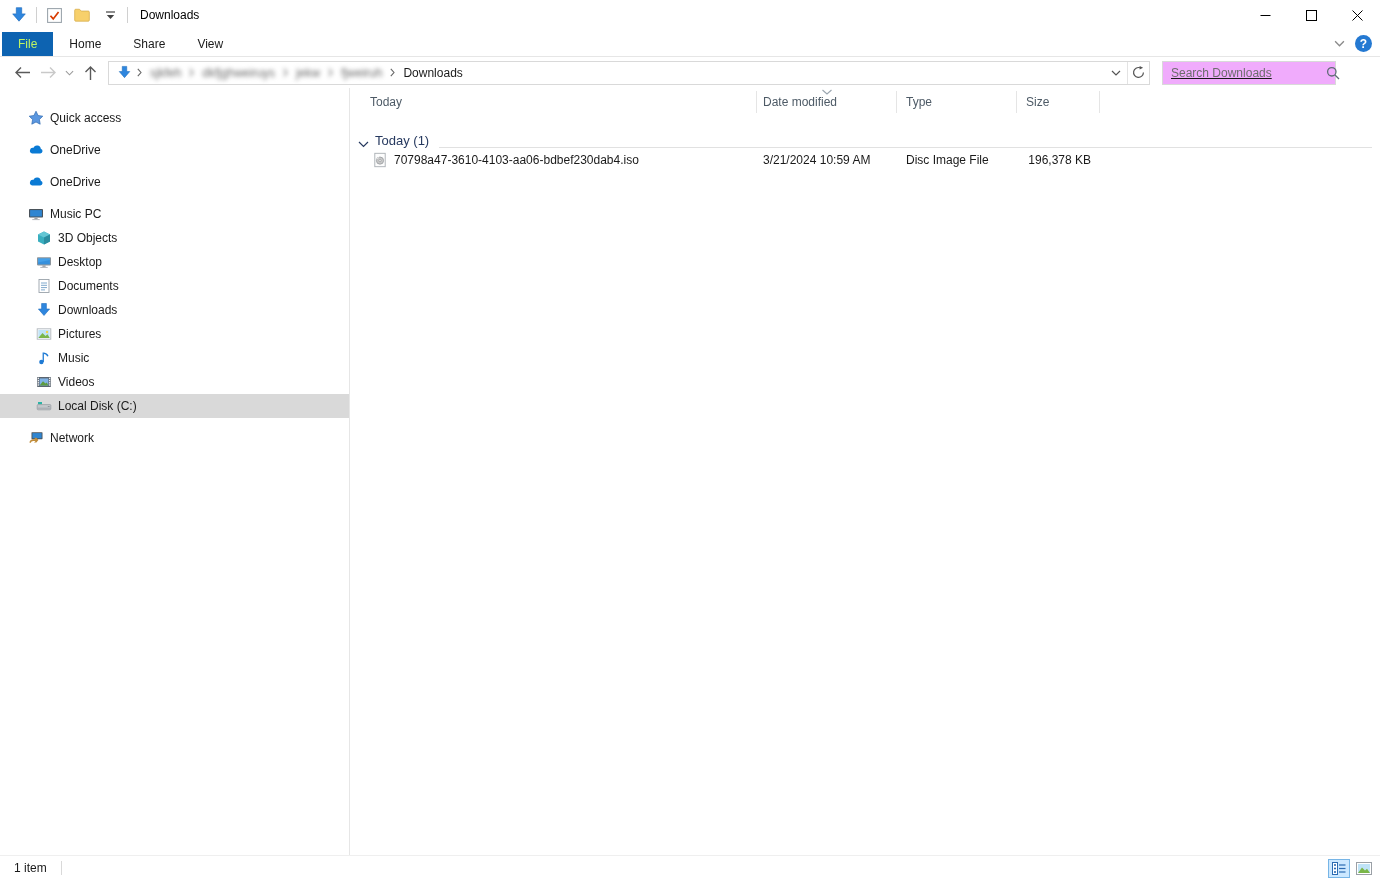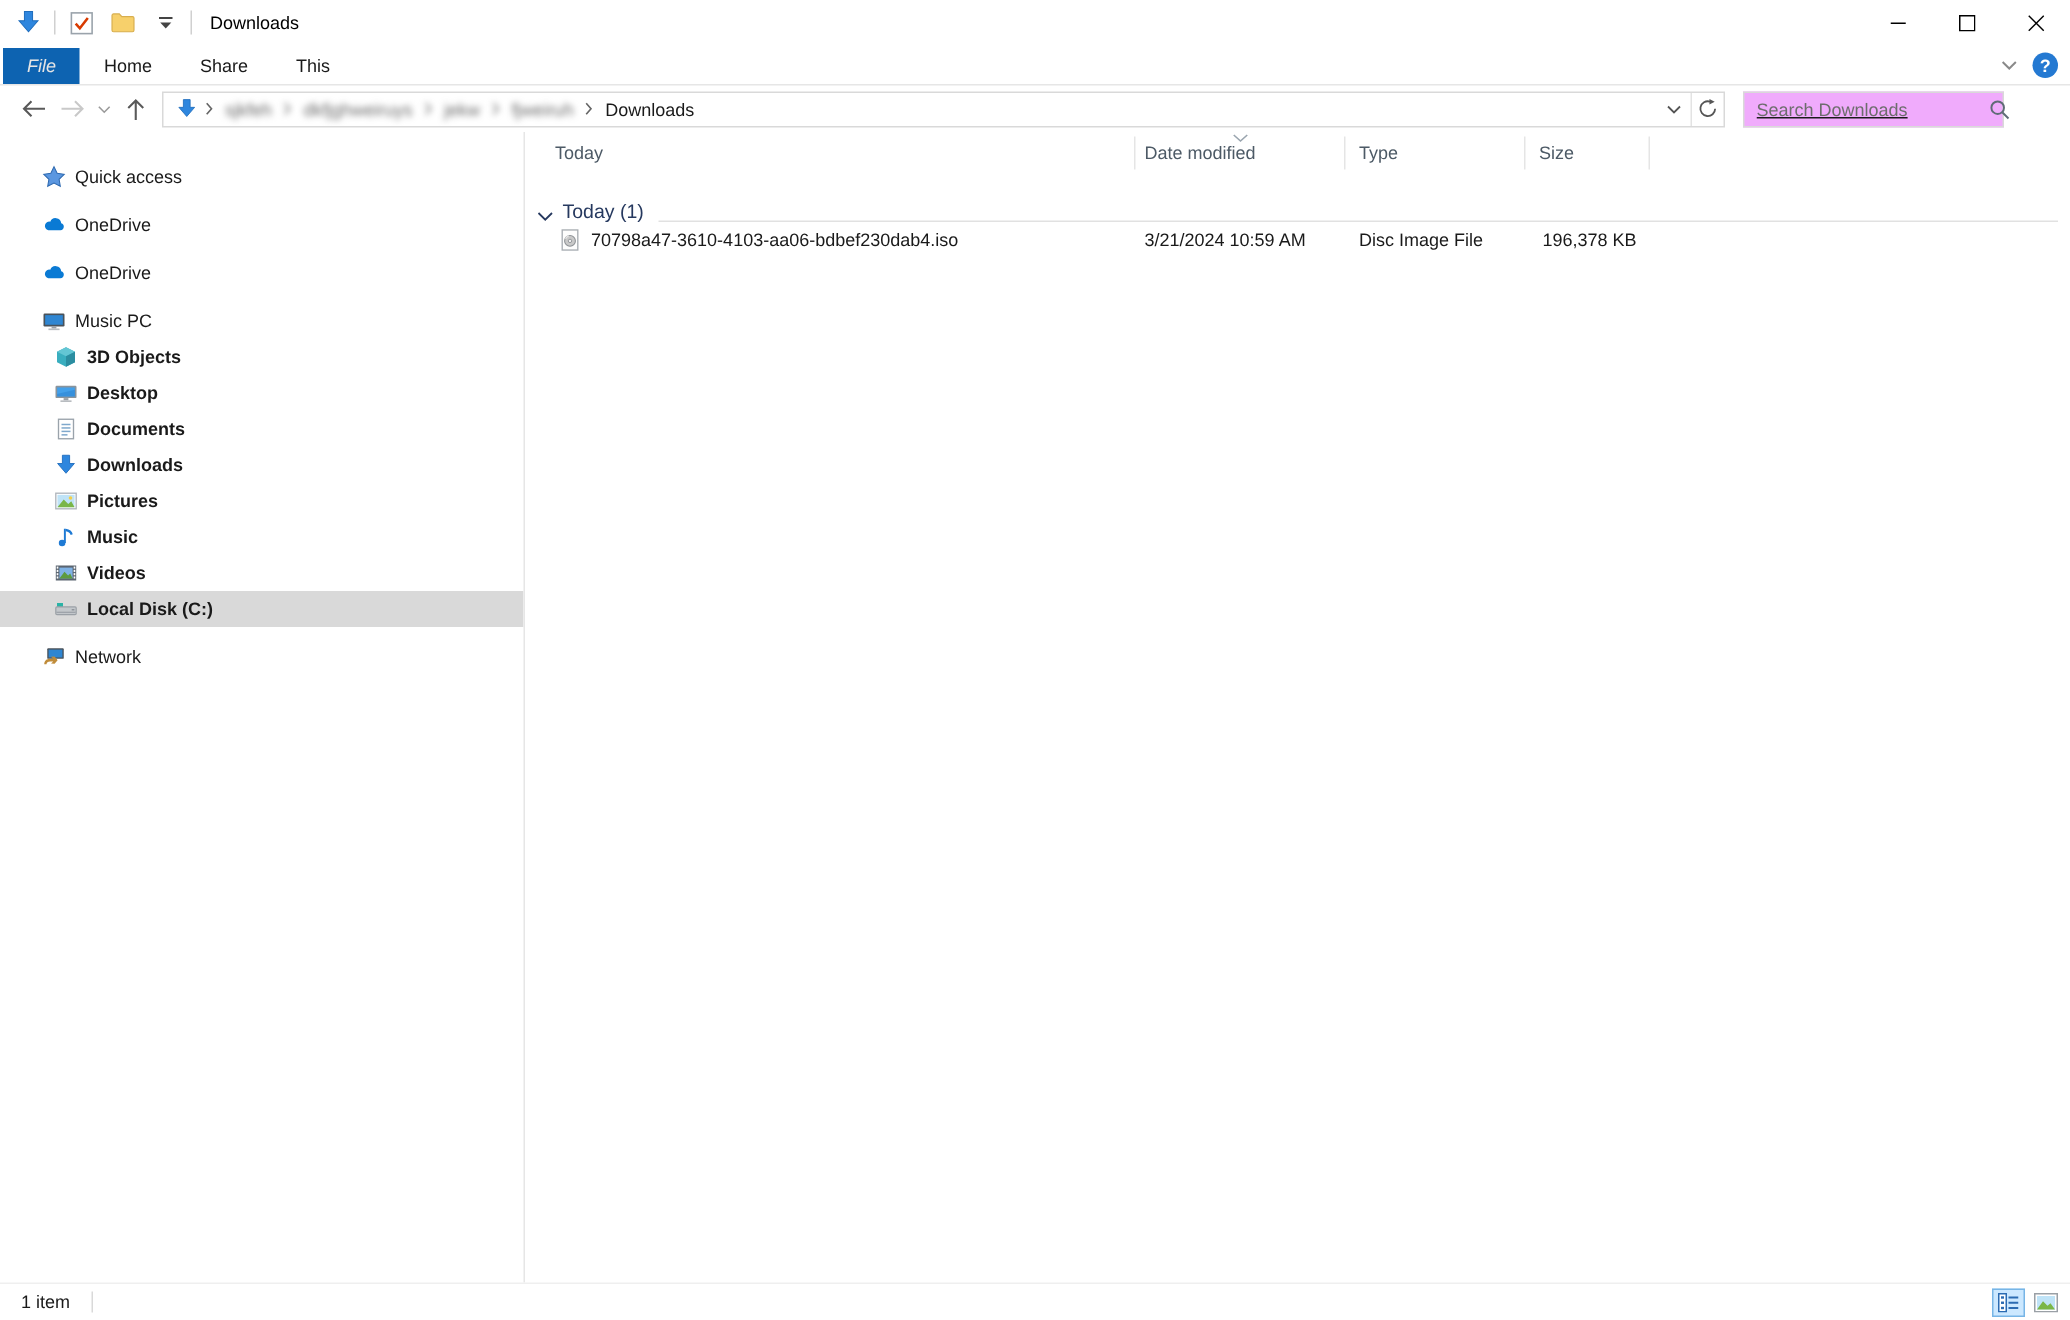--- a/index.html
+++ b/index.html
@@ -17,21 +17,21 @@
   .qat-btn { display: flex; align-items: center; justify-content: center; width: 22px; height: 22px; }
   .tb-sep { width: 1px; height: 16px; background: #d0d0d0; }
   .win-title { margin-left: 6px; font-size: 12px; color: #000; }
   .win-controls { position: absolute; right: 0; top: 0; height: 30px; display: flex; }
   .win-btn { width: 46px; height: 30px; display: flex; align-items: center; justify-content: center; }
 
   
   .ribbon-row { height: 27px; display: flex; align-items: flex-end; border-bottom: 1px solid #e6e6e6; position: relative; }
   .ribbon-tabs { display: flex; height: 24px; margin-left: 2px; }
   .ribbon-tab { padding: 0 16px; display: flex; align-items: center; font-size: 12px; color: #1a1a1a; cursor: default; }
-  .ribbon-tab.active { background: var(--accent); color: #e5e5e5; font-style: italic; }
+  .ribbon-tab.active { background: var(--accent); color: #bef264; }
   .ribbon-right { position: absolute; right: 8px; bottom: 4px; display: flex; align-items: center; gap: 10px; }
   .help-circle { width: 17px; height: 17px; border-radius: 50%; background: #2479d2; color: #fff;
     font-size: 12px; font-weight: bold; display: flex; align-items: center; justify-content: center; }
 
   
   .nav-row { height: 31px; display: flex; align-items: center; padding: 0 8px 0 10px; gap: 2px; }
   .nav-btn { width: 24px; height: 24px; display: flex; align-items: center; justify-content: center; }
   .nav-btn.small { width: 14px; }
   .addressbar { flex: 0 0 auto; width: 1042px; height: 24px; border: 1px solid #d9d9d9; display: flex; align-items: stretch; background: #fff; margin-left: 4px; }
   .crumbs { flex: 1; display: flex; align-items: center; padding-left: 4px; overflow: hidden; }
@@ -43,21 +43,21 @@
   .searchbox { margin-left: 10px; width: 174px; height: 24px; border: 1px solid #d9d9d9; display: flex; align-items: center; background: #f0abfc; text-decoration: underline; }
   .searchbox input { flex: 1; border: none; outline: none; font: 12px "Liberation Sans", sans-serif; color: #1a1a1a; padding-left: 8px; background: transparent; }
   .searchbox input::placeholder { color: #6d6d6d; }
   .search-icon-wrap { width: 26px; display: flex; align-items: center; justify-content: center; }
 
   
   .main { flex: 1; display: flex; min-height: 0; }
   .sidebar { width: 350px; border-right: 1px solid #e6e6e6; padding-top: 10px; overflow: hidden; }
   .side-item { height: 24px; display: flex; align-items: center; cursor: default; }
   .side-item.lvl0 { padding-left: 28px; margin-top: 8px; }
-  .side-item.lvl1 { padding-left: 36px; font-weight: bold; }
+  .side-item.lvl1 { padding-left: 36px; }
   .side-item.selected { background: var(--selection-bg); }
   .side-icon { width: 16px; height: 16px; flex: 0 0 16px; display: flex; align-items: center; justify-content: center; }
   .side-label { margin-left: 6px; white-space: nowrap; }
 
   .content { flex: 1; display: flex; flex-direction: column; min-width: 0; }
   .col-headers { height: 28px; display: flex; align-items: center; color: #4d5a66; }
   .col { height: 22px; display: flex; align-items: center; border-right: 1px solid #e5e5e5; position: relative; }
   .col .sort-chev { position: absolute; top: -2px; left: 50%; transform: translateX(-50%); line-height: 0; }
   .col-name { width: 407px; padding-left: 20px; }
   .col-date { width: 140px; padding-left: 6px; }
@@ -134,21 +134,21 @@
           </svg>
       </span>
     </div>
   </div>
 
   <div class="ribbon-row">
     <div class="ribbon-tabs">
       <span class="ribbon-tab active">File</span>
       <span class="ribbon-tab">Home</span>
       <span class="ribbon-tab">Share</span>
-      <span class="ribbon-tab">This</span>
+      <span class="ribbon-tab">View</span>
     </div>
     <div class="ribbon-right">
       <span style="line-height:0;">
         <svg width="11" height="7" viewBox="0 0 10 6">
             <polyline points="1,1 5,5 9,1" fill="none" stroke="#8a8a8a" stroke-width="1.2"></polyline>
           </svg>
       </span>
       <span class="help-circle">
           <span>?</span>
         </span>

